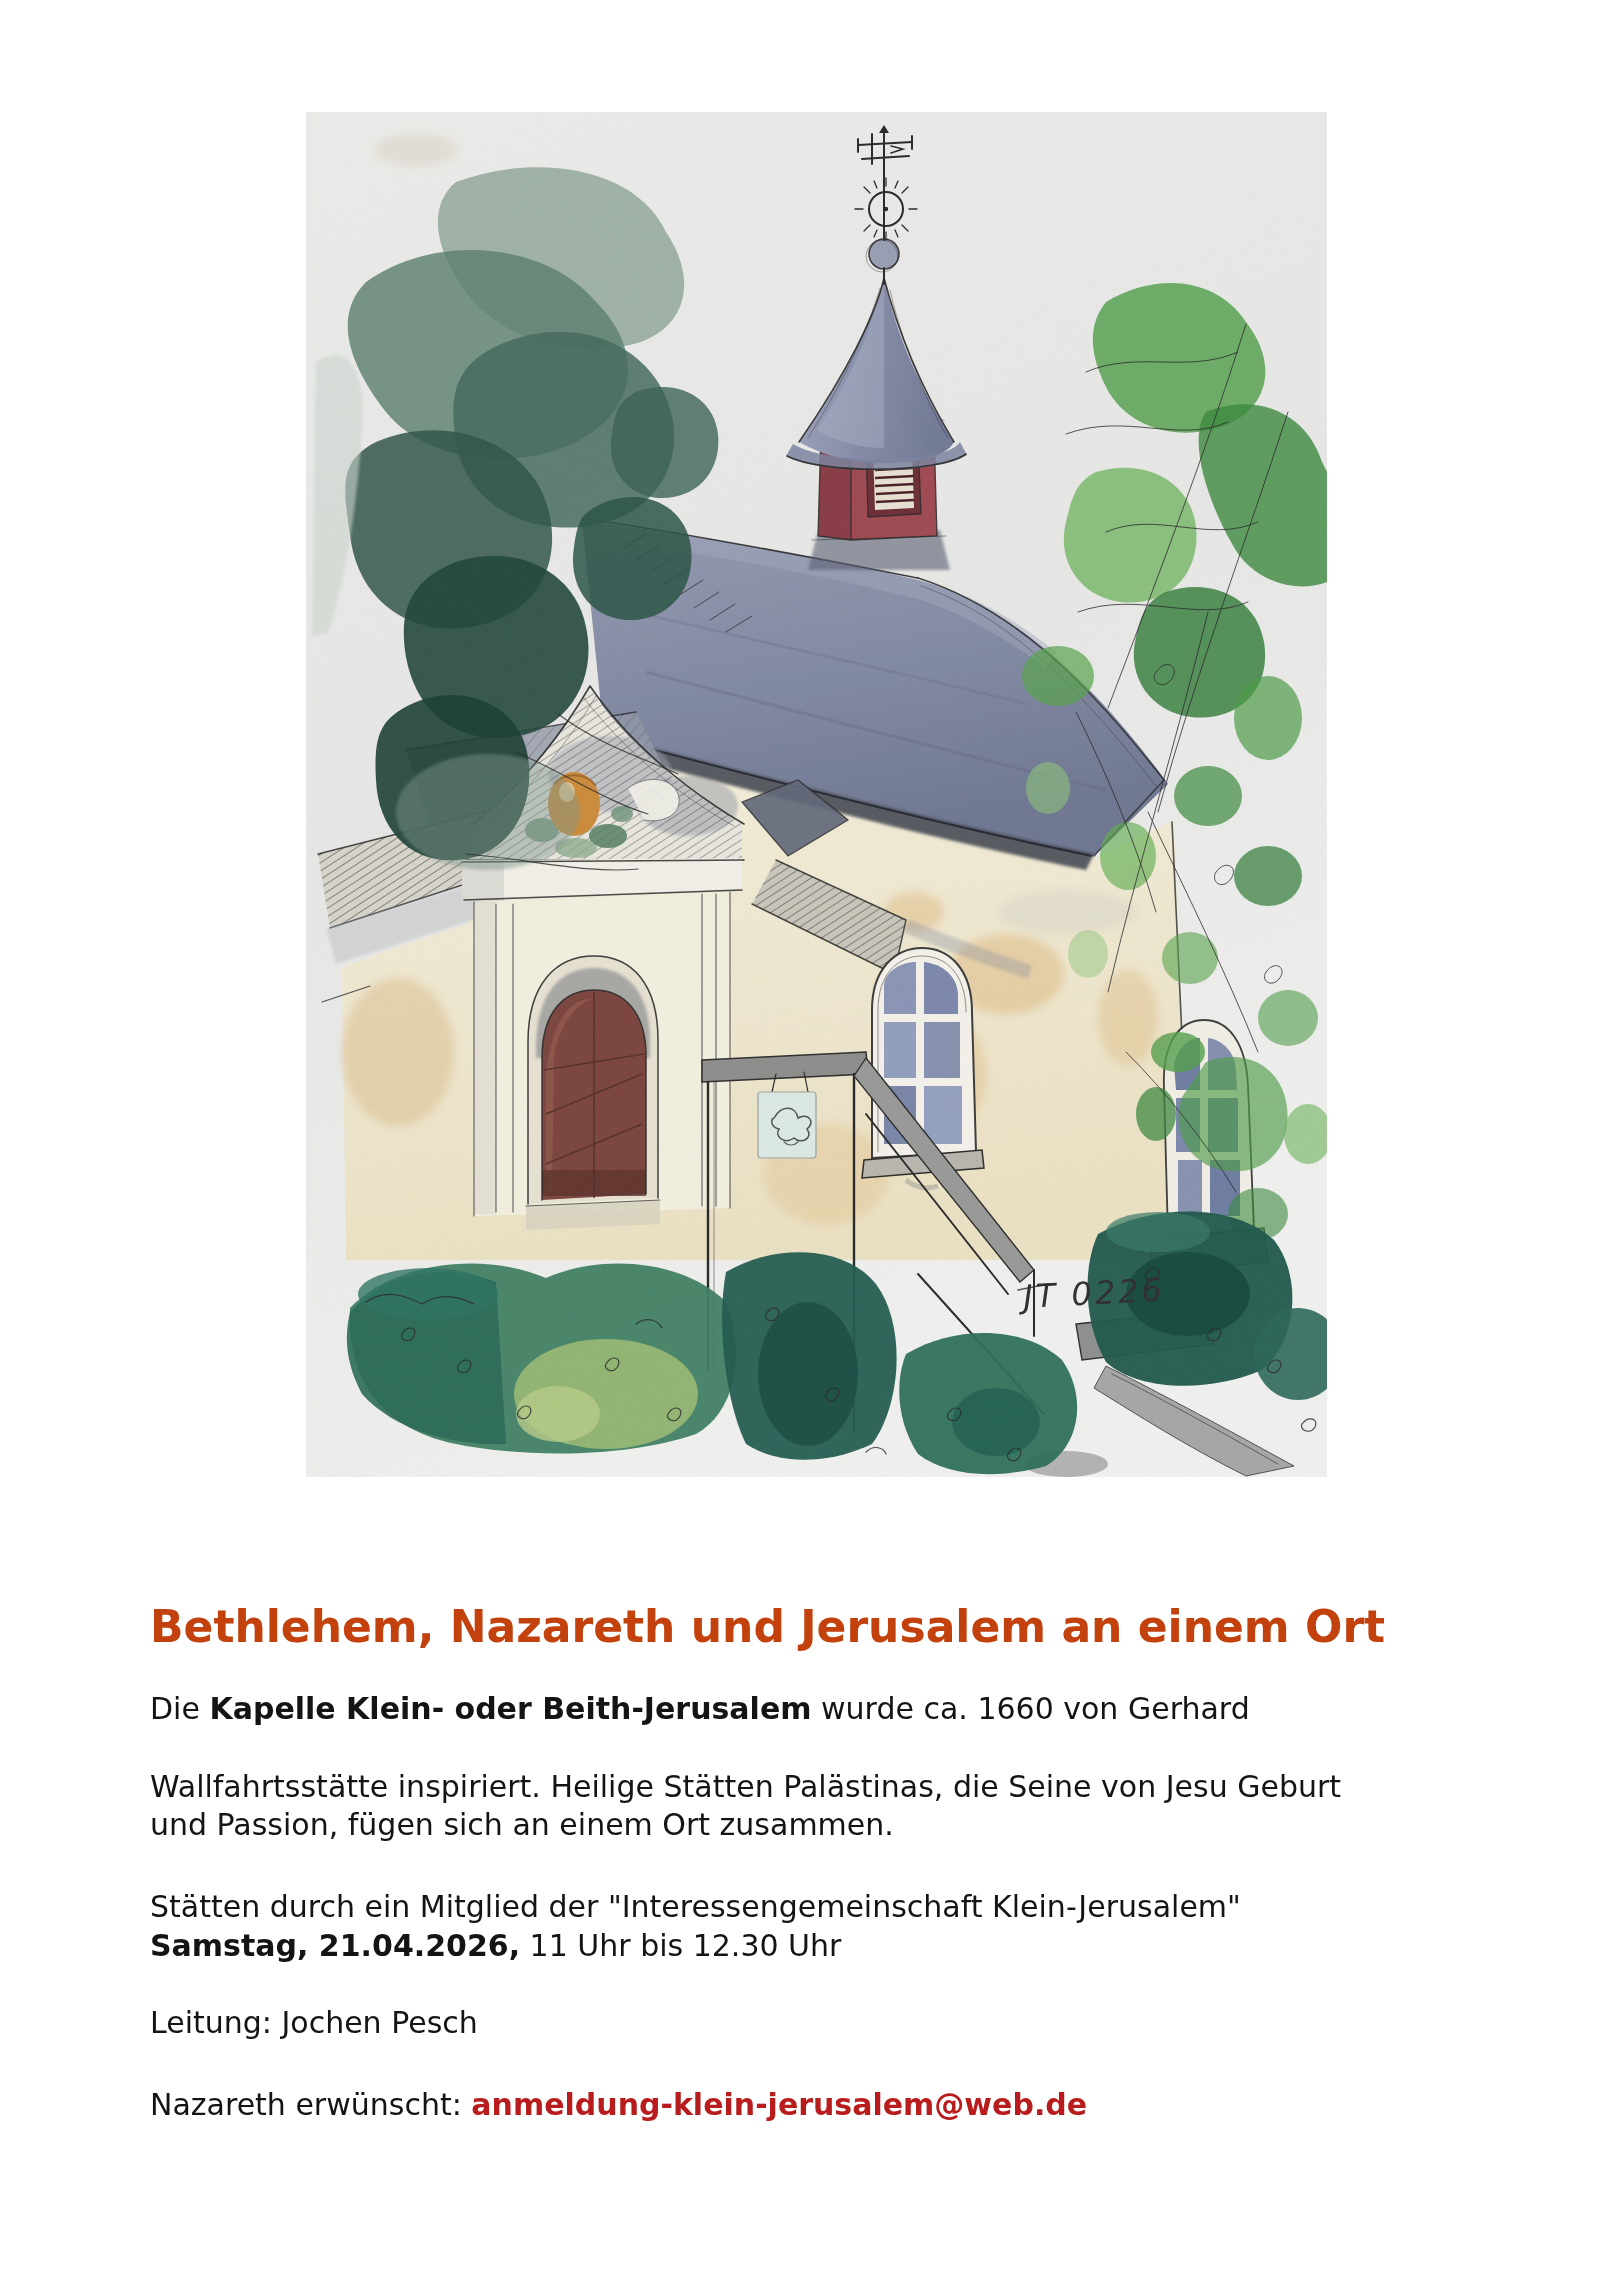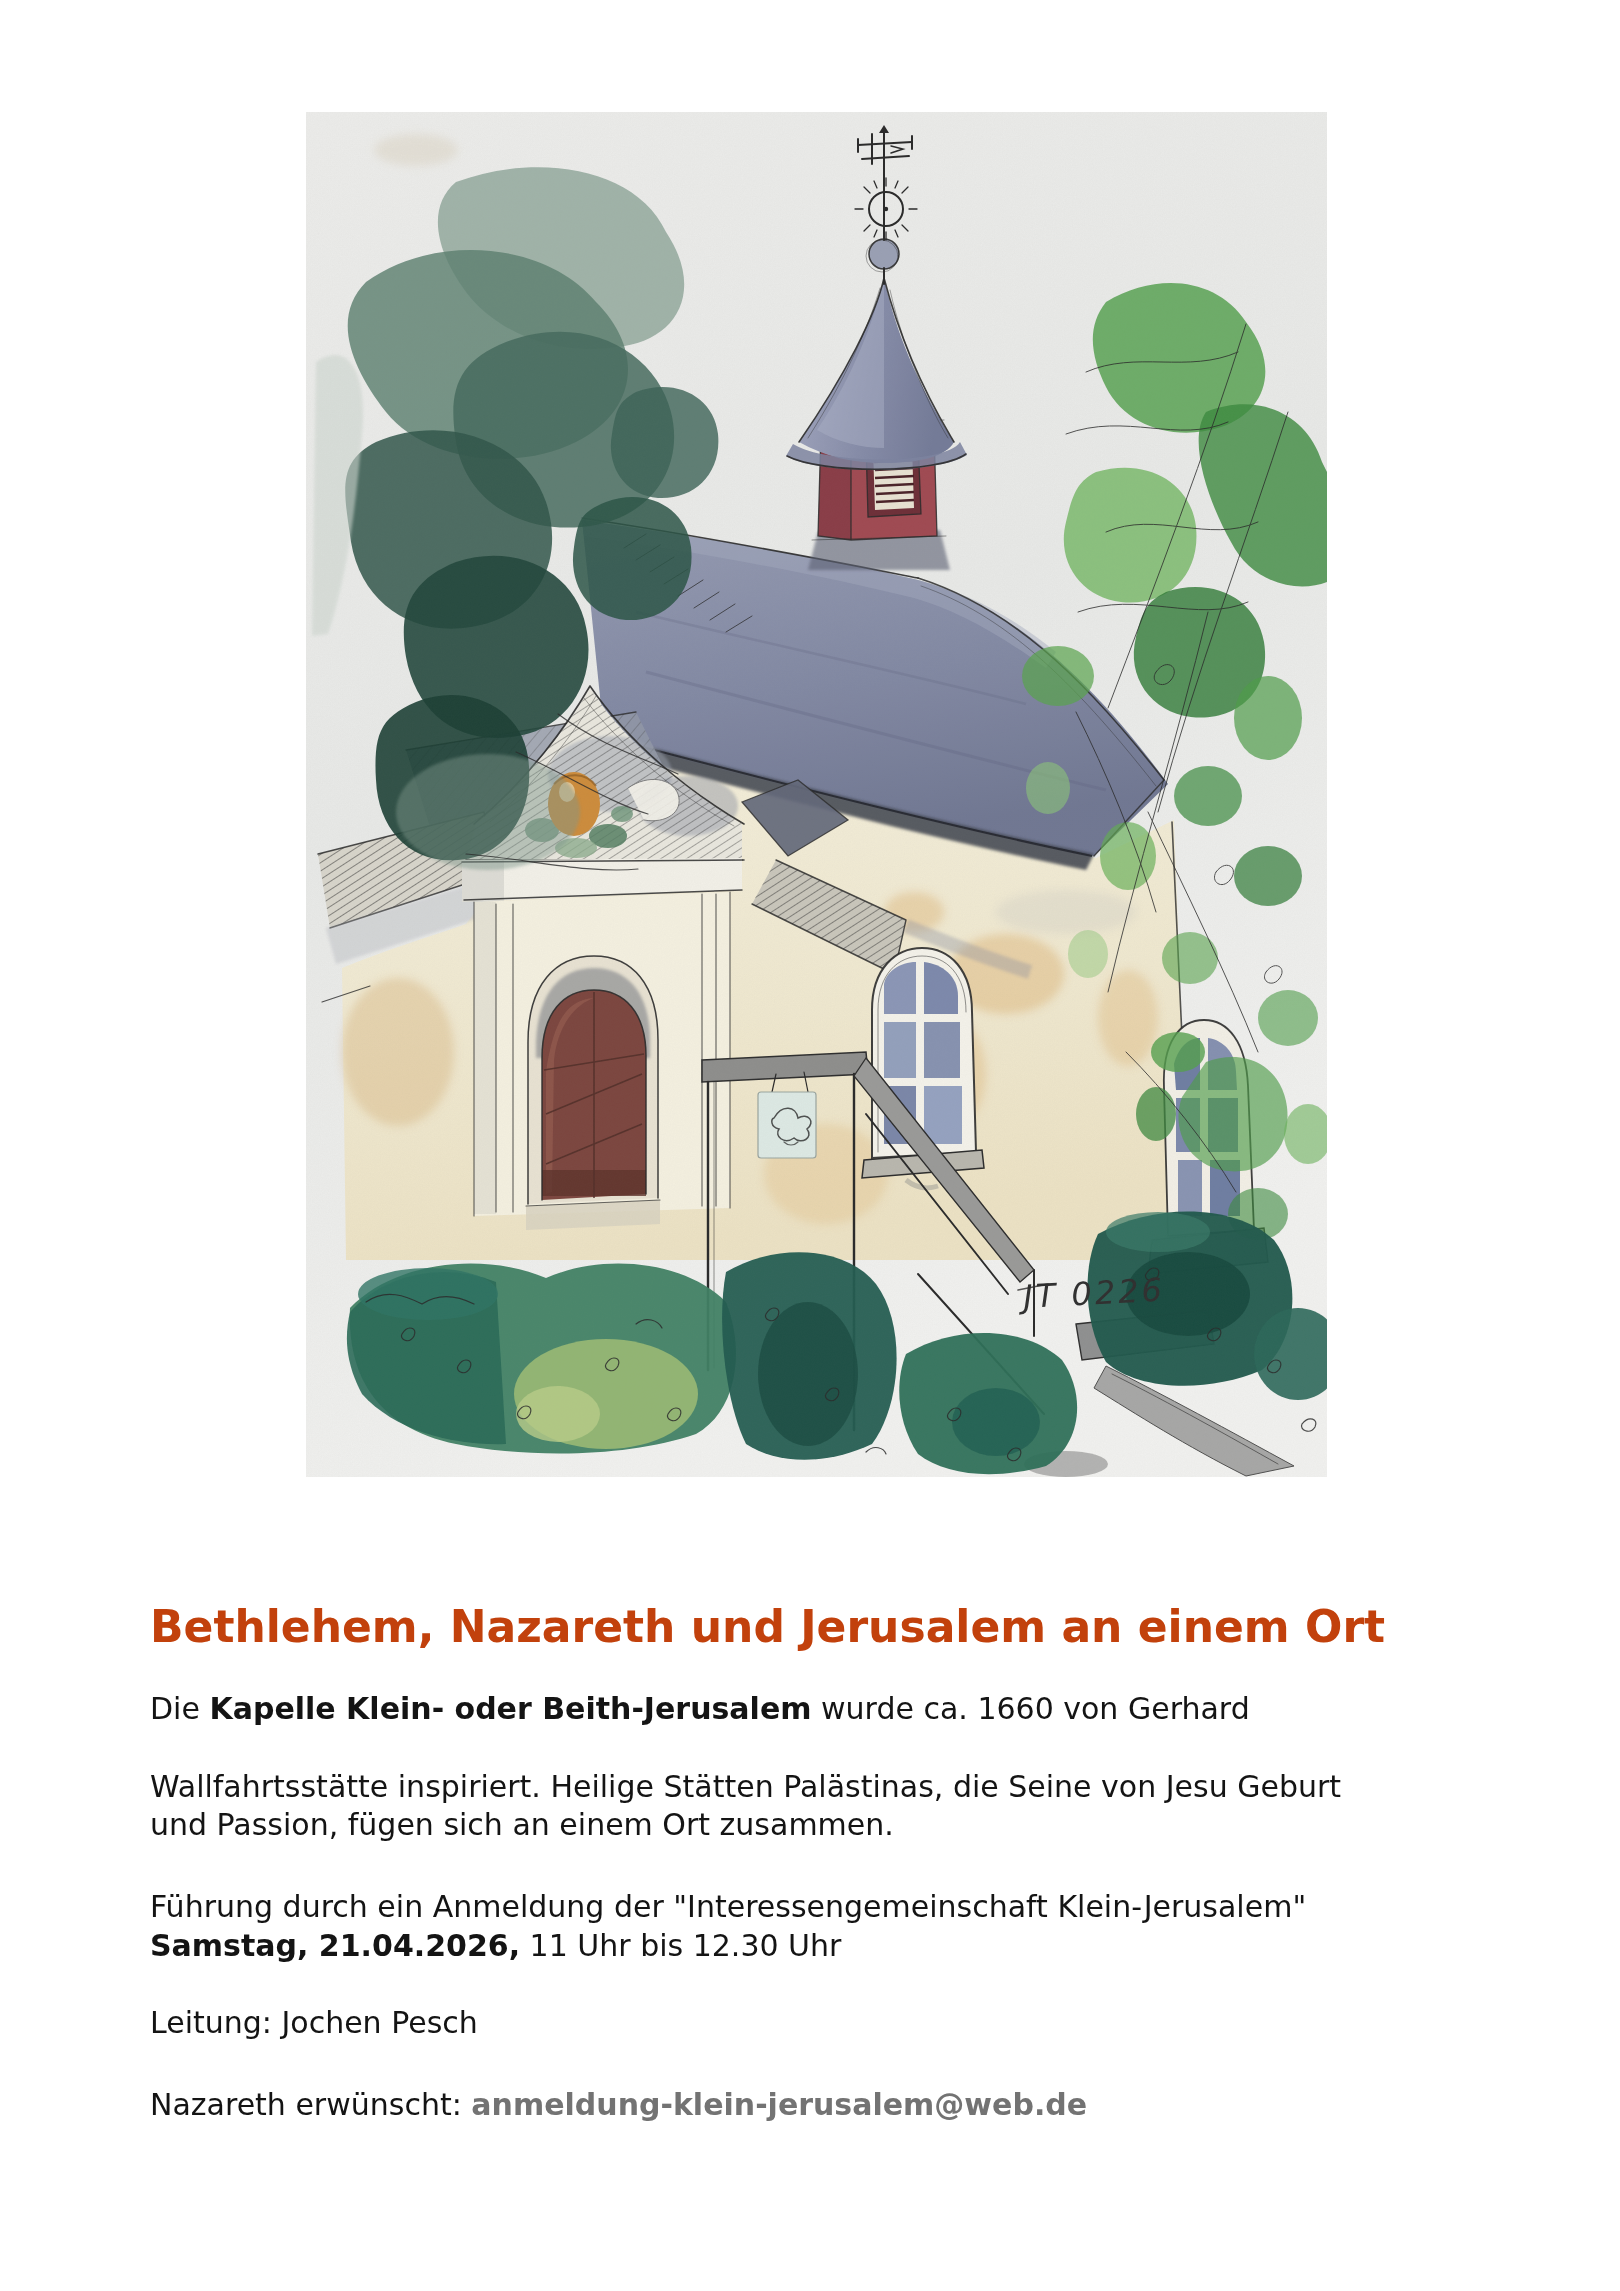--- a/index.html
+++ b/index.html
@@ -383,14 +383,14 @@
   <text x="718" y="1196" transform="rotate(-3 718 1196)" font-family="DejaVu Sans, sans-serif" font-style="italic" font-size="32" fill="#2f2f2f" letter-spacing="3">JT 0226</text>
   <line x1="712" y1="1178" x2="742" y2="1172" class="ink" stroke-width="1.6" opacity="0.8"></line>
 
   <rect x="0" y="0" width="1021" height="1365" filter="url(#grain)"></rect>
 </svg>
 </div>
 
 <h1 class="heading">Bethlehem, Nazareth und Jerusalem an einem Ort</h1>
 
 <p class="para" id="p1"><span>Die </span><span class="b">Kapelle Klein- oder Beith-Jerusalem</span><span> wurde ca. 1660 von Gerhard</span><br><br><span>Wallfahrtsstätte inspiriert. Heilige Stätten Palästinas, die Seine von Jesu Geburt</span><br><span>und Passion, fügen sich an einem Ort zusammen.</span></p>
-<p class="para" id="p2"><span>Führung durch ein Anmeldung der "Interessengemeinschaft Klein-Jerusalem"</span><br><span class="b">Samstag, 21.04.2026,</span><span> 11 Uhr bis 12.30 Uhr</span><br><br><span>Leitung: Jochen Pesch</span></p>
-<p class="para" id="p3"><span>Nazareth erwünscht: </span><span class="b" style="color: #737373;">anmeldung-klein-jerusalem@web.de</span></p>
+<p class="para" id="p2"><span>Stätten durch ein Mitglied der "Interessengemeinschaft Klein-Jerusalem"</span><br><span class="b">Samstag, 21.04.2026,</span><span> 11 Uhr bis 12.30 Uhr</span><br><br><span>Leitung: Jochen Pesch</span></p>
+<p class="para" id="p3"><span>Nazareth erwünscht: </span><span class="b" style="color: #b91c1c;">anmeldung-klein-jerusalem@web.de</span></p>
 
 </body></html>

